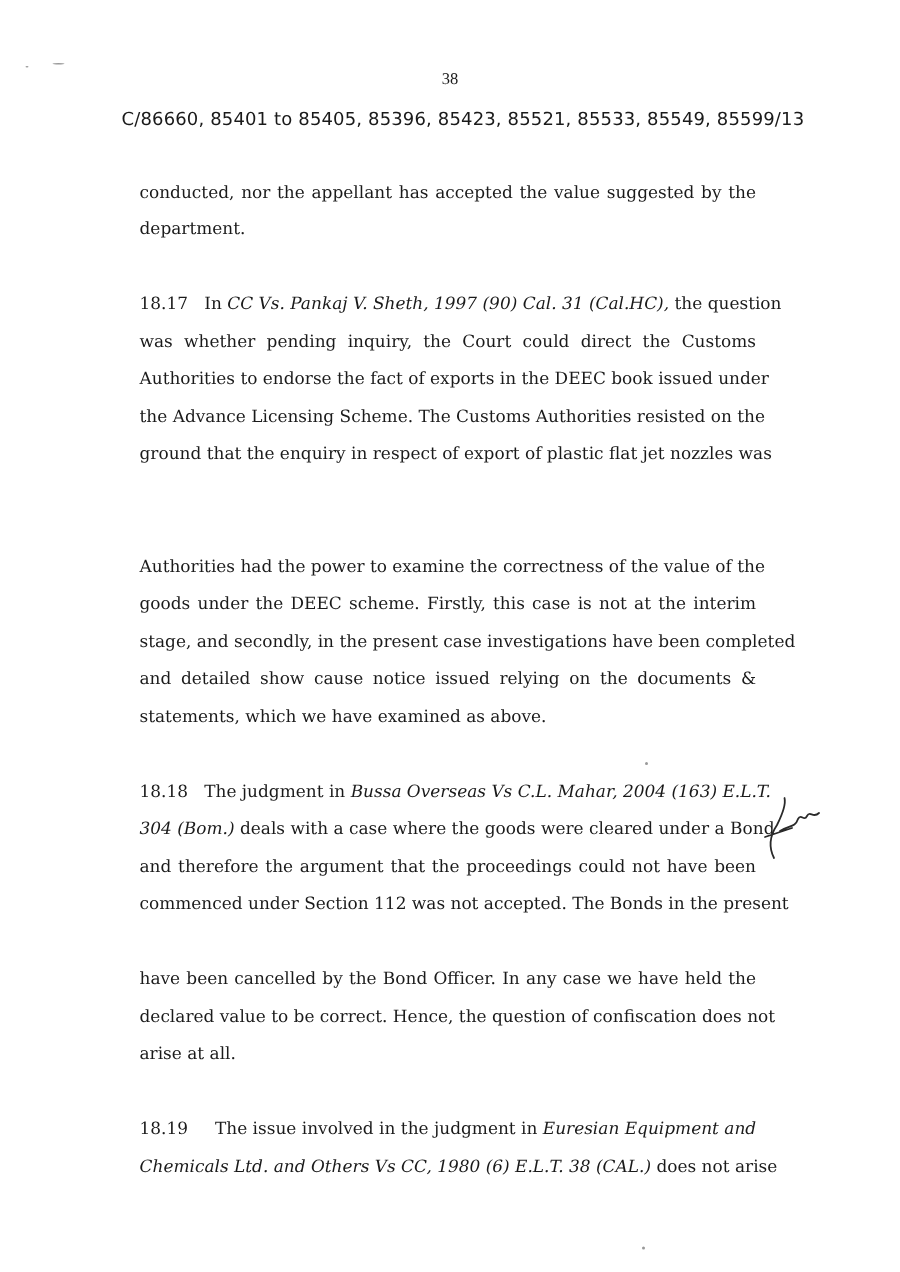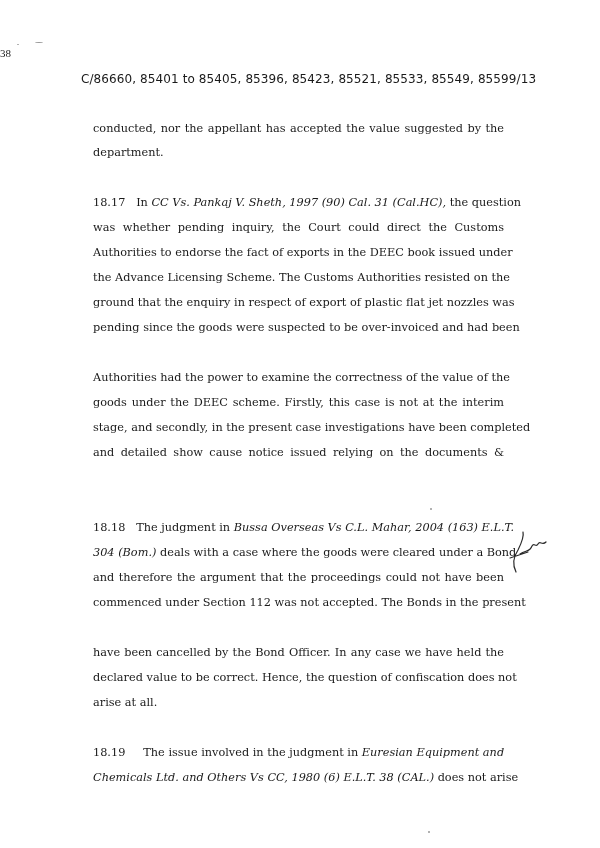--- a/index.html
+++ b/index.html
@@ -5,21 +5,21 @@
     html, body { margin: 0; padding: 0; }
     body {
       width: 600px; height: 848px; background: #ffffff; overflow: hidden;
       position: relative;
       font-family: "DejaVu Serif", "Liberation Serif", serif;
       color: #1a1a1a;
     }
     .page { position: absolute; inset: 0; }
     .page-number {
       position: absolute; top: 47px; left: 0; width: 600px;
-      font-size: 11px; font-family: "Liberation Serif", serif;
+      text-align: center; font-size: 11px; font-family: "Liberation Serif", serif;
     }
     .header-line {
       position: absolute; top: 72px; left: 81px; width: 440px;
       font-family: "DejaVu Sans", sans-serif; font-size: 12px; letter-spacing: 0.1px;
       white-space: nowrap;
     }
     .line {
       position: absolute; left: 93px; width: 411px; font-size: 11.3px;
       line-height: 14px; white-space: nowrap; text-align: justify;
       text-align-last: justify;
@@ -38,25 +38,25 @@
   <div class="header-line">C/86660, 85401 to 85405, 85396, 85423, 85521, 85533, 85549, 85599/13</div>
 
   <div class="line" style="top:122px">conducted, nor the appellant has accepted the value suggested by the</div>
   <div class="line last" style="top:146px">department.</div>
 
   <div class="line" style="top:196px"><span class="para-num">18.17</span>&nbsp;&nbsp; <span>In </span><i>CC Vs. Pankaj V. Sheth, 1997 (90) Cal. 31 (Cal.HC),</i><span> the question</span></div>
   <div class="line" style="top:221px">was whether pending inquiry, the Court could direct the Customs</div>
   <div class="line" style="top:271px">the Advance Licensing Scheme. The Customs Authorities resisted on the</div>
   <div class="line" style="top:246px">Authorities to endorse the fact of exports in the DEEC book issued under</div>
   <div class="line" style="top:296px">ground that the enquiry in respect of export of plastic flat jet nozzles was</div>
-  <div class="line" style="top:321px">pending since the goods were suspected to be over-invoiced and had been</div>
   <div class="line" style="top:371px">Authorities had the power to examine the correctness of the value of the</div>
   <div class="line" style="top:421px">stage, and secondly, in the present case investigations have been completed</div>
   <div class="line" style="top:396px">goods under the DEEC scheme. Firstly, this case is not at the interim</div>
   <div class="line" style="top:446px">and detailed show cause notice issued relying on the documents &amp;</div>
+  <div class="line last" style="top:471px">statements, which we have examined as above.</div>
 
   <div class="line" style="top:521px"><span class="para-num">18.18</span>&nbsp;&nbsp; <span>The judgment in </span><i>Bussa Overseas Vs C.L. Mahar, 2004 (163) E.L.T.</i></div>
   <div class="line" style="top:546px"><i>304 (Bom.)</i><span> deals with a case where the goods were cleared under a Bond</span></div>
   <div class="line" style="top:571px">and therefore the argument that the proceedings could not have been</div>
   <div class="line" style="top:596px">commenced under Section 112 was not accepted. The Bonds in the present</div>
   <div class="line" style="top:646px">have been cancelled by the Bond Officer. In any case we have held the</div>
   <div class="line" style="top:671px">declared value to be correct. Hence, the question of confiscation does not</div>
   <div class="line last" style="top:696px">arise at all.</div>
 
   <div class="line" style="top:746px"><span class="para-num">18.19</span>&nbsp;&nbsp;&nbsp;&nbsp; <span>The issue involved in the judgment in </span><i>Euresian Equipment and</i></div>

